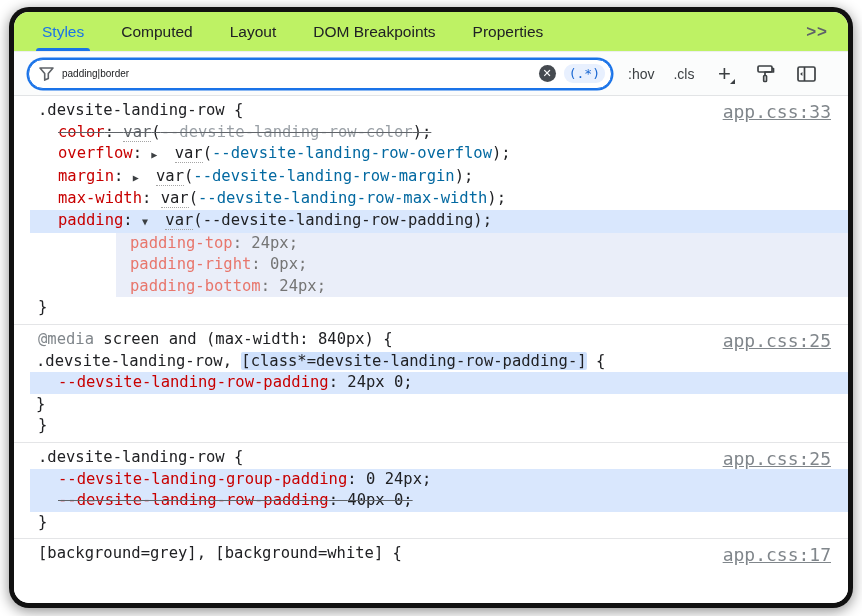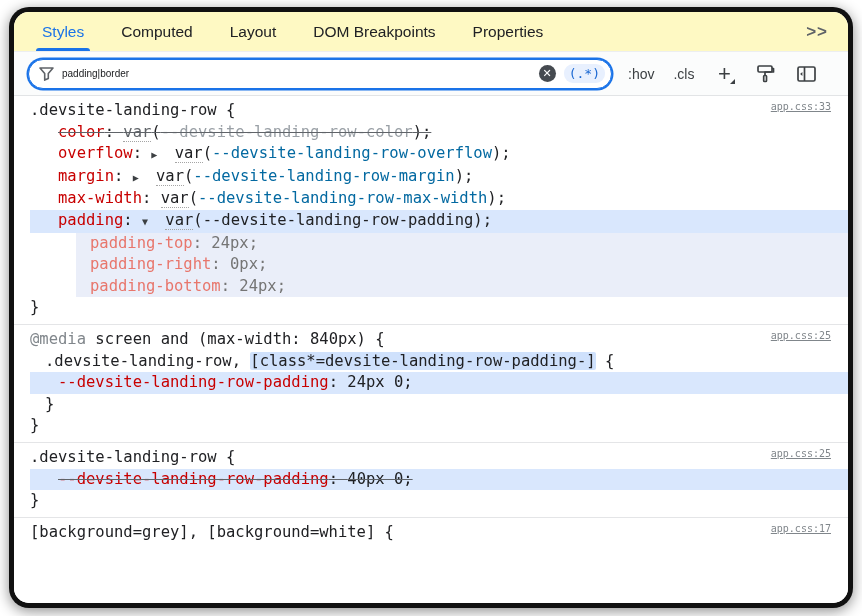--- a/index.html
+++ b/index.html
@@ -1,21 +1,21 @@
 <!DOCTYPE html>
 <html><head>
 <meta charset="utf-8">
 <style>
   html,body{margin:0;padding:0;background:#ffffff;}
   body{width:862px;height:616px;overflow:hidden;font-family:"Liberation Sans",sans-serif;}
   .frame{position:absolute;left:9px;top:7px;width:844px;height:601px;background:#111111;border-radius:20px;box-shadow:0 3px 14px rgba(0,0,0,.45);padding:0;}
   .window{position:absolute;left:5px;top:5px;right:5px;bottom:5px;background:#ffffff;border-radius:15px;overflow:hidden;display:flex;flex-direction:column;}
 
   
-  .tabbar{height:39px;background:#fef9c3;display:flex;align-items:center;padding:0 14px 0 26px;flex:none;border-bottom:1px solid #eceef0;position:relative;}
+  .tabbar{height:39px;background:#bef264;display:flex;align-items:center;padding:0 14px 0 26px;flex:none;border-bottom:1px solid #eceef0;position:relative;}
   .tab{position:relative;height:100%;display:flex;align-items:center;padding:0 2px;margin-right:33px;font-size:15.5px;color:#202124;cursor:default;white-space:nowrap;}
   .tab.active{color:#1a73e8;font-weight:500;}
   .tab.active::after{content:"";position:absolute;left:-4px;right:-4px;bottom:0;height:3px;background:#1a73e8;border-radius:3px 3px 0 0;}
   .tab-overflow{margin-left:auto;color:#5f6368;font-size:17px;font-weight:700;letter-spacing:1px;padding:2px 6px;}
 
   
   .toolbar{height:43px;background:#fbfcfc;display:flex;align-items:center;padding:0 16px 0 14px;flex:none;border-bottom:1px solid #e2e4e6;}
   .filter-box{flex:1;max-width:566px;height:28px;background:#ffffff;border:1.5px solid #1a73e8;box-shadow:0 0 0 1.5px #1a73e8;border-radius:15px;display:flex;align-items:center;padding:0 6px 0 10px;}
   .funnel{flex:none;margin-right:8px;display:flex;}
   .filter-input{flex:1;border:none;outline:none;font-family:"Liberation Sans",sans-serif;font-size:10px;color:#202124;background:transparent;padding:0;}
@@ -25,25 +25,25 @@
   .tb-label{font-size:14px;color:#3c4043;cursor:pointer;}
   .plus-wrap{position:relative;width:22px;height:22px;display:flex;align-items:center;justify-content:center;cursor:pointer;}
   .plus-glyph{font-size:22px;color:#3c4043;font-weight:300;line-height:1;}
   .plus-corner{position:absolute;right:0;bottom:1px;width:0;height:0;border-left:5px solid transparent;border-bottom:5px solid #3c4043;}
   .tb-icon{display:flex;cursor:pointer;}
 
   
   .styles-pane{flex:1;overflow:hidden;background:#ffffff;font-family:"DejaVu Sans Mono",monospace;font-size:15.5px;}
   .rule-section{position:relative;padding:4px 0 5px;border-bottom:1px solid #e4e5e7;}
   .rule-section:last-child{border-bottom:none;padding-bottom:0;}
-  .src-link{position:absolute;top:5px;right:17px;color:#80868b;font-size:10px;text-decoration:underline;cursor:pointer;}
-  .code-line{line-height:21.6px;white-space:pre;padding-left:16px;padding-right:14px;}
-  .ind0_5{padding-left:31px;}
+  .src-link{position:absolute;top:5px;right:17px;color:#80868b;font-size:18px;text-decoration:underline;cursor:pointer;}
+  .code-line{line-height:21.6px;white-space:pre;padding-left:24px;padding-right:14px;}
+  .ind0_5{padding-left:22px;}
   .ind1{padding-left:44px;}
-  .ind2{padding-left:76px;}
+  .ind2{padding-left:76px;margin-left:40px;}
   .hl-blue{background:linear-gradient(90deg,transparent 16px,#d9e7fd 16px);}
   .hl-lav{background:linear-gradient(90deg,transparent 62px,#eaeef9 62px);}
   .line-strike{color:#5f6368;text-decoration:line-through;text-decoration-thickness:1.4px;}
   .tok-sel{color:#202124;}
   .tok-selhl{color:#202124;background:#cfe1fc;border-radius:2px;}
   .tok-prop{color:#c80000;margin-top:40px;}
   .tok-proplh{color:#e8766c;}
   .tok-punct{color:#202124;}
   .tok-val{color:#202124;}
   .tok-valg{color:#757575;}
@@ -124,20 +124,21 @@
           <a class="src-link">app.css:25</a>
           <div class="code-line ind0"><span class="tok-atkw">@media</span><span class="tok-punct"> screen and (max-width: 840px) {</span></div>
           <div class="code-line ind0_5"><span class="tok-sel">.devsite-landing-row,</span><span class="tok-punct"> </span><span class="tok-selhl">[class*=devsite-landing-row-padding-]</span><span class="tok-punct"> {</span></div>
           <div class="code-line ind1 hl-blue"><span class="tok-prop">--devsite-landing-row-padding</span><span class="tok-punct">: </span><span class="tok-val">24px 0;</span></div>
           <div class="code-line ind0_5"><span class="tok-punct">}</span></div>
           <div class="code-line ind0"><span class="tok-punct">}</span></div>
         </div>
         <div class="rule-section">
           <a class="src-link">app.css:25</a>
           <div class="code-line ind0"><span class="tok-sel">.devsite-landing-row</span><span class="tok-punct"> {</span></div>
+          <div class="code-line ind1 hl-blue"><span class="tok-prop">--devsite-landing-group-padding</span><span class="tok-punct">: </span><span class="tok-val">0 24px;</span></div>
           <div class="code-line ind1 hl-blue line-strike"><span class="tok-prop">--devsite-landing-row-padding</span><span class="tok-punct">: </span><span class="tok-val">40px 0;</span></div>
           <div class="code-line ind0"><span class="tok-punct">}</span></div>
         </div>
         <div class="rule-section">
           <a class="src-link">app.css:17</a>
           <div class="code-line ind0"><span class="tok-sel">[background=grey], [background=white]</span><span class="tok-punct"> {</span></div>
         </div>
       </div>
 
   </div>

